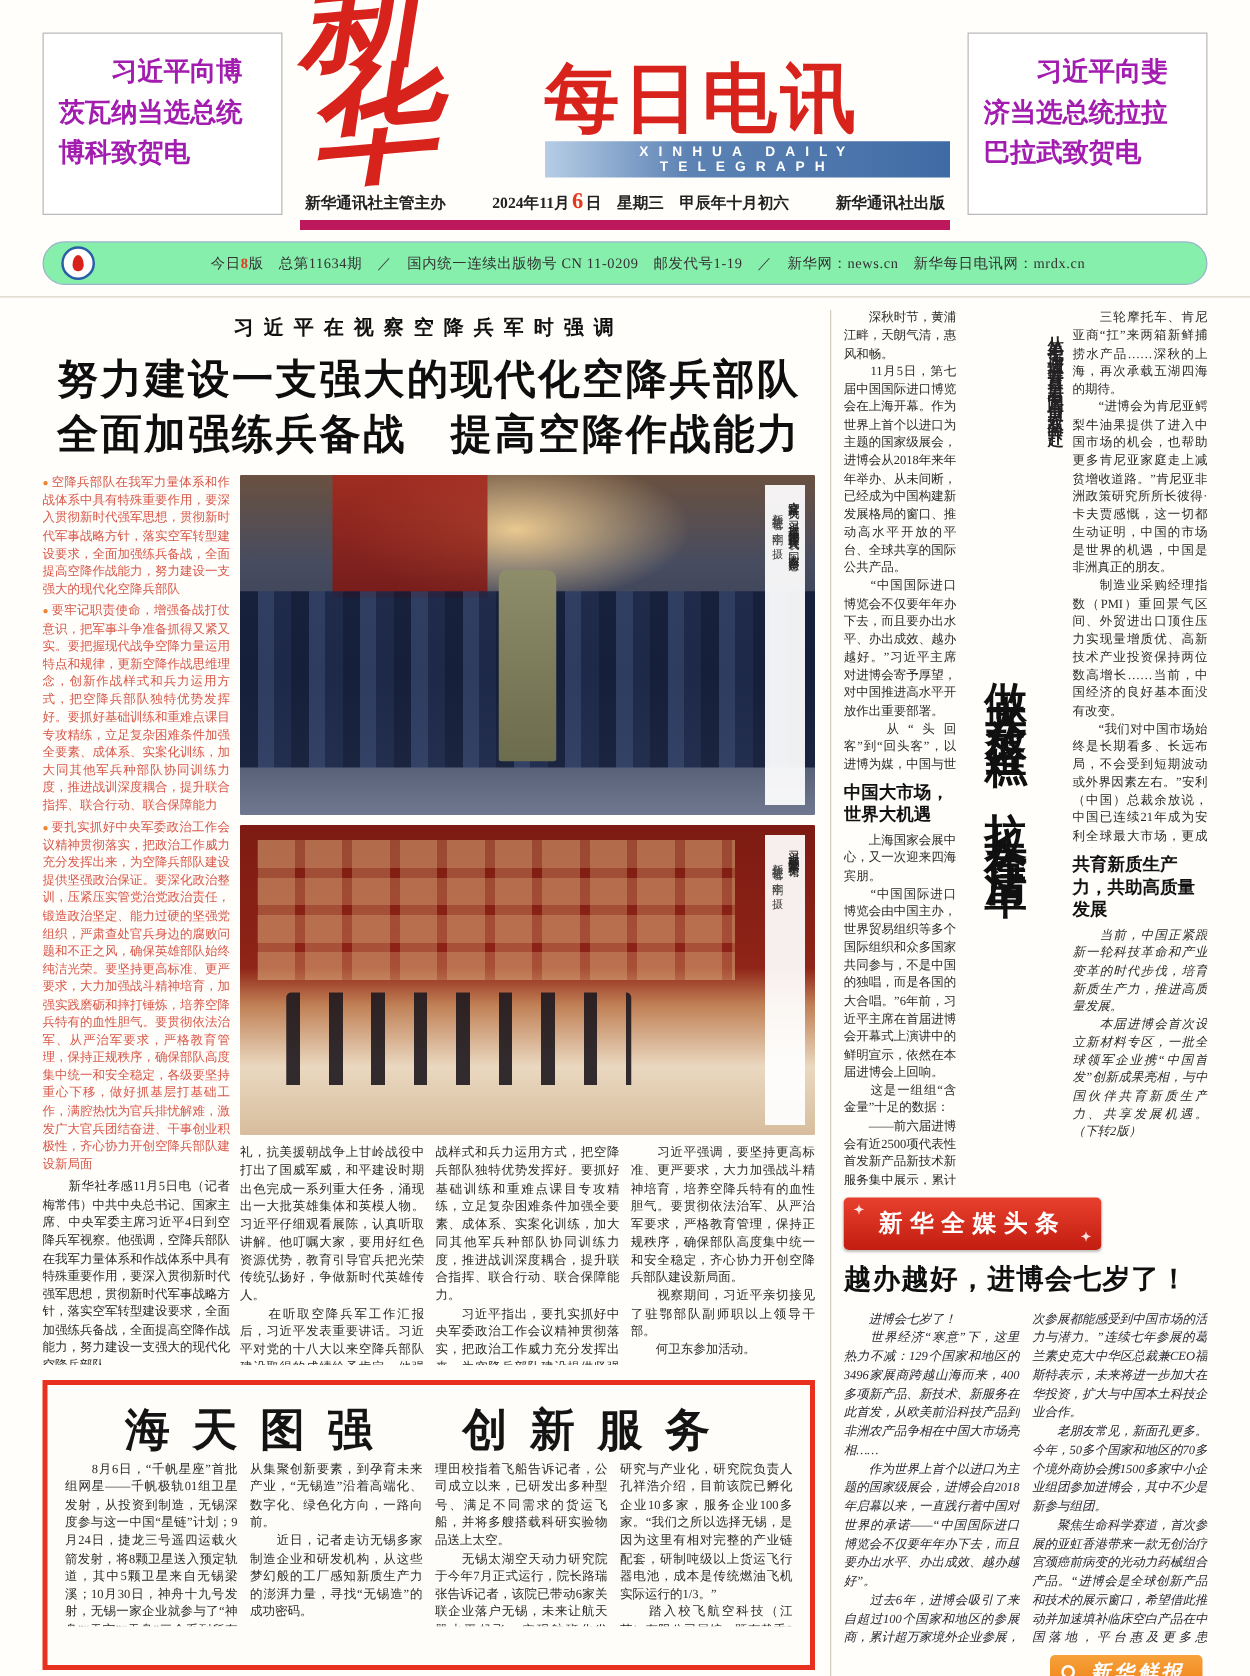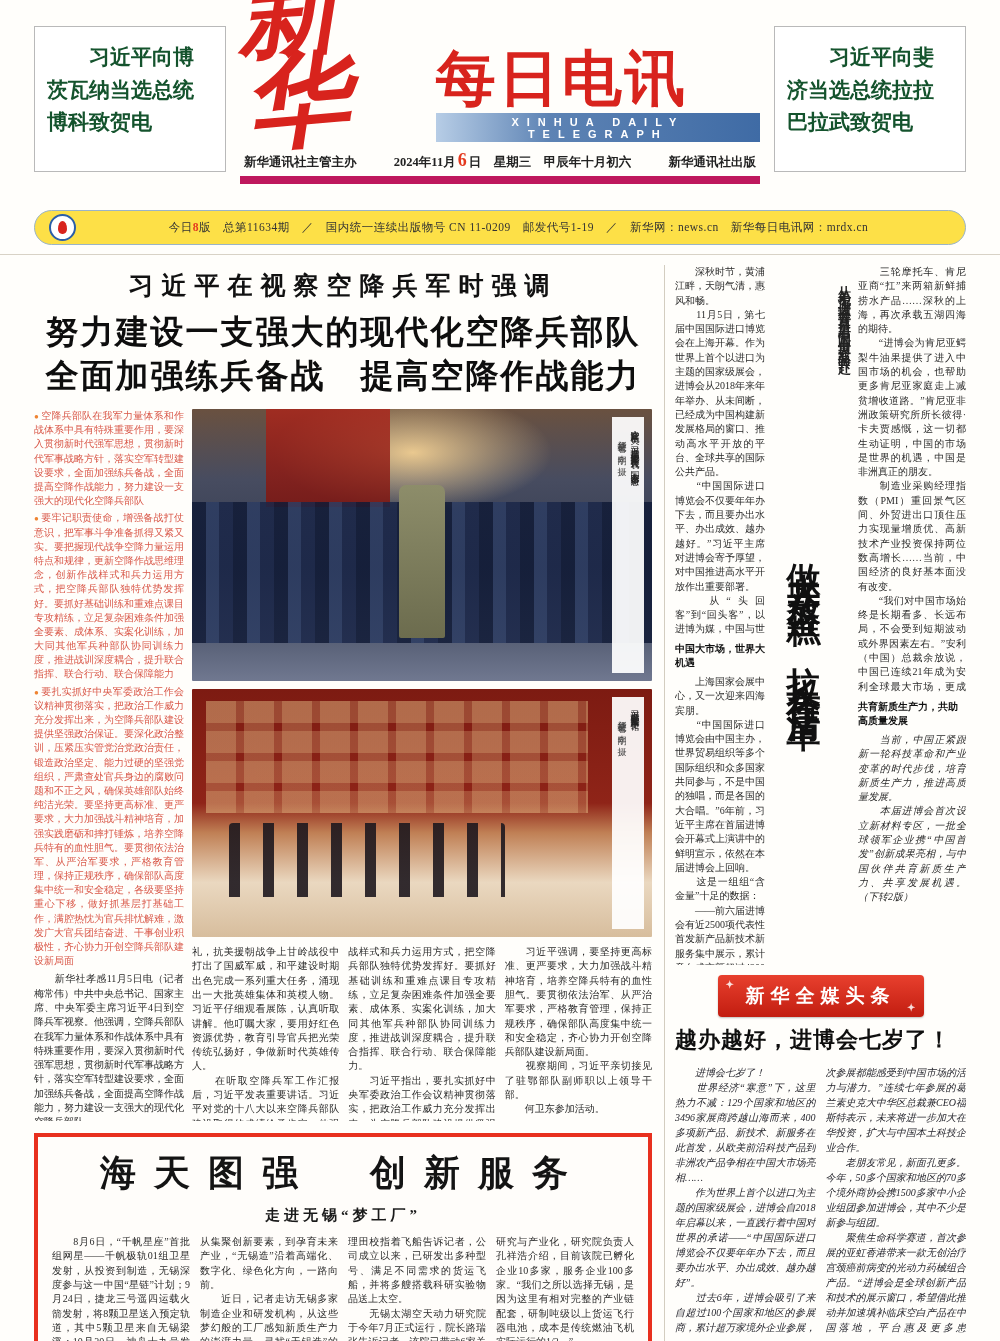--- a/index.html
+++ b/index.html
@@ -3,44 +3,44 @@
 <meta charset="utf-8">
 <style>
   * { margin:0; padding:0; box-sizing:border-box; }
   html,body { background:#eee; }
   body { font-family:"Liberation Serif","DejaVu Serif",serif; color:#222; }
   .page { width:1000px; height:1341px; margin:0 auto; background:#fffefb; overflow:hidden; position:relative; }
 
   
   .top { display:flex; gap:14px; padding:26px 34px 0; align-items:stretch; }
   .side-box { width:192px; border:1px solid #b9b9b9; padding:14px 12px; height:146px; background:#fff; }
-  .side-box p { font-size:21px; font-weight:bold; line-height:1.55; text-indent:2em; font-family:"Liberation Serif","DejaVu Serif",serif; color:#14532d; }
+  .side-box p { font-size:21px; font-weight:bold; line-height:1.55; text-indent:2em; font-family:"Liberation Serif","DejaVu Serif",serif; color:#a21caf; }
   .masthead { flex:1; }
   .mast-row { display:flex; justify-content:center; align-items:flex-end; height:116px; }
   .mast-calli { font-size:104px; line-height:.88; color:#d8231d; font-weight:bold; font-style:italic; letter-spacing:-8px; transform:rotate(-5deg); font-family:"Liberation Serif",serif; }
   .mast-right { margin-left:10px; }
   .mast-block { display:block; font-size:60px; line-height:1.05; font-weight:900; color:#d8231d; letter-spacing:3px; font-family:"Liberation Sans","DejaVu Sans",sans-serif; }
   .mast-en { background:linear-gradient(90deg,#b7cde6 0%,#5d83b4 35%,#3f6ba5 100%); color:#fff; font-size:11px; font-weight:bold; letter-spacing:8px; text-align:center; padding:3px 6px 2px; margin-top:3px; font-family:"Liberation Sans",sans-serif; }
   .mast-meta { display:flex; justify-content:space-between; align-items:baseline; font-size:12.5px; font-weight:bold; margin-top:8px; padding:0 4px 5px; border-bottom:8px solid #be185d; }
   .red-day { color:#e4391f; font-size:18px; padding:0 2px; }
 
   
-  .info-bar { margin:26px 34px 0; border:1px solid #9ab4c8; border-radius:18px; display:flex; align-items:center; gap:10px; padding:3px 14px; min-height:34px; background:#fde047; }
+  .info-bar { margin:9px 34px 0; border:1px solid #9ab4c8; border-radius:18px; display:flex; align-items:center; gap:10px; padding:3px 14px; min-height:34px; background:#86efac; }
   .emblem { width:27px; height:27px; border:2px solid #2b5ea7; border-radius:50%; display:inline-flex; align-items:center; justify-content:center; flex:none; background:#fff; }
   .flame { width:9px; height:13px; background:#d8231d; border-radius:50% 50% 45% 45% / 62% 62% 38% 38%; }
   .info-text { flex:1; text-align:center; font-size:11.5px; letter-spacing:.5px; color:#333; }
   .info-text .red { color:#e4391f; font-weight:bold; }
 
   
   .content { display:flex; gap:12px; padding:10px 34px 12px; border-top:1px solid #d8d2c6; margin-top:9px; }
   .col-left { width:618px; flex:none; }
   .col-right { flex:1; border-left:1px solid #d3cdc0; padding-left:10px; min-width:0; }
 
   
-  .kicker { text-align:center; font-family:"Liberation Sans","DejaVu Sans",sans-serif; font-size:25px; letter-spacing:8px; color:#111; margin:4px 0 8px; }
+  .kicker { text-align:center; font-family:"Liberation Sans","DejaVu Sans",sans-serif; font-size:16px; letter-spacing:8px; color:#111; margin:4px 0 8px; }
   .head1 { text-align:center; font-family:"Liberation Sans","DejaVu Sans",sans-serif; font-size:33px; letter-spacing:2px; line-height:1.32; color:#0e0e0e; }
   .lead-cols { display:flex; gap:8px; margin-top:12px; height:712px; }
   .red-col { width:150px; flex:none; overflow:hidden; height:712px; }
   .bullet { color:#d95748; font-size:10px; line-height:1.42; text-align:justify; margin-bottom:3px; }
   .bullet::before { content:"● "; color:#ef8432; font-size:8px; }
   .body-text { font-size:10px; line-height:1.43; text-align:justify; white-space:pre-line; color:#2a2a2a; }
   .red-col .body-text { margin-top:4px; }
   .photo-stack { flex:1; min-width:0; display:flex; flex-direction:column; gap:8px; }
   .photo { position:relative; width:100%; overflow:hidden; border-radius:1px; }
   .photo1 { height:272px;
@@ -69,27 +69,27 @@
   .feat-head { text-align:center; font-size:36px; font-weight:bold; letter-spacing:18px; color:#141414; font-family:"Liberation Serif",serif; }
   .feat-sub { text-align:center; font-size:15px; font-weight:bold; letter-spacing:4px; margin:8px 0 10px; color:#1a1a1a; }
   .feat-cols { display:flex; gap:10px; height:132px; overflow:hidden; }
   .fcol { flex:1; min-width:0; overflow:hidden; }
 
   
   .expo-grid { display:flex; gap:5px; height:700px; overflow:hidden; }
   .expo-colA { width:90px; flex:none; display:flex; flex-direction:column; }
   .expo-colA .a1 { height:372px; overflow:hidden; }
   .expo-colA .a2 { flex:1; overflow:hidden; }
-  .subhead { font-size:10px; font-weight:bold; margin:5px 0; font-family:"Liberation Sans",sans-serif; color:#111; }
+  .subhead { font-size:14px; font-weight:bold; margin:5px 0; font-family:"Liberation Sans",sans-serif; color:#111; }
   .expo-head-v { writing-mode:vertical-rl; font-size:34px; font-weight:bold; letter-spacing:10px; color:#101010; text-align:center; width:56px; flex:none; font-family:"Liberation Serif",serif; padding-top:6px; }
   .expo-sub-v { writing-mode:vertical-rl; font-size:13px; font-weight:bold; letter-spacing:4px; color:#222; width:22px; flex:none; padding-top:10px; }
   .expo-colB { flex:1; min-width:0; display:flex; flex-direction:column; }
   .expo-colB .b1 { height:430px; overflow:hidden; }
   .expo-colB .b2 { flex:1; overflow:hidden;font-style:italic; }
-  .badge-row { text-align:center; margin:10px 0 4px; }
+  .badge-row { margin:10px 0 4px; }
   .media-badge { display:inline-block; background:linear-gradient(180deg,#e8402e,#c21d10); color:#fff; font-weight:bold; font-size:19px; letter-spacing:6px; padding:8px 28px; border-radius:4px; position:relative; font-family:"Liberation Sans",sans-serif; box-shadow:0 1px 2px rgba(0,0,0,.25); }
   .media-badge::before,.media-badge::after { content:"✦"; position:absolute; color:rgba(255,255,255,.85); font-size:10px; letter-spacing:0; }
   .media-badge::before { left:8px; top:4px; }
   .media-badge::after { right:8px; bottom:4px; }
 
   
   .anniv { margin-top:8px; }
   .anniv-head { font-family:"Liberation Sans","DejaVu Sans",sans-serif; font-size:22px; letter-spacing:1px; color:#0f0f0f; margin:6px 0 10px; }
   .anniv-cols { display:flex; gap:10px; height:268px; overflow:hidden; }
   .acol { flex:1; min-width:0; overflow:hidden; }
@@ -179,21 +179,20 @@
               <div class="bcol body-text">　　习近平强调，要坚持更高标准、更严要求，大力加强战斗精神培育，培养空降兵特有的血性胆气。要贯彻依法治军、从严治军要求，严格教育管理，保持正规秩序，确保部队高度集中统一和安全稳定，齐心协力开创空降兵部队建设新局面。
 　　视察期间，习近平亲切接见了驻鄂部队副师职以上领导干部。
 　　何卫东参加活动。</div>
             </div>
           </div>
         </div>
       </section>
 
       <section class="feature">
         <h2 class="feat-head">海天图强　创新服务</h2>
-        <h4 class="feat-sub">走进无锡“梦工厂”</h4>
         <div class="feat-cols">
           <div class="fcol body-text">　　8月6日，“千帆星座”首批组网星——千帆极轨01组卫星发射，从投资到制造，无锡深度参与这一中国“星链”计划；9月24日，捷龙三号遥四运载火箭发射，将8颗卫星送入预定轨道，其中5颗卫星来自无锡梁溪；10月30日，神舟十九号发射，无锡一家企业就参与了“神舟”“天宫”“天舟”三个系列所有舱门控制系统开关的研制生产……
 　　2500年前，越国工匠巧夺天工，微雕而成的玉飞凤仅有拇指大小却散发着奋飞气韵。今天，无锡人通古通今，一脉相承，从布局空天产业，到创造深潜奇迹；从致力国之重器，到加速绿色转型；</div>
           <div class="fcol">
             <div class="body-text">从集聚创新要素，到孕育未来产业，“无锡造”沿着高端化、数字化、绿色化方向，一路向前。
 　　近日，记者走访无锡多家制造企业和研发机构，从这些梦幻般的工厂感知新质生产力的澎湃力量，寻找“无锡造”的成功密码。</div>
 
           </div>
           <div class="fcol body-text">理田校指着飞船告诉记者，公司成立以来，已研发出多种型号、满足不同需求的货运飞船，并将多艘搭载科研实验物品送上太空。
 　　无锡太湖空天动力研究院于今年7月正式运行，院长路瑞张告诉记者，该院已带动6家关联企业落户无锡，未来让航天器水平起飞、实现航班化发射，是他们新的研究方向。“由我们孵化企业研发的航天发动机，可将发射费用降低30%以上，空天产业正迎来一个全新的发展机遇期。”

